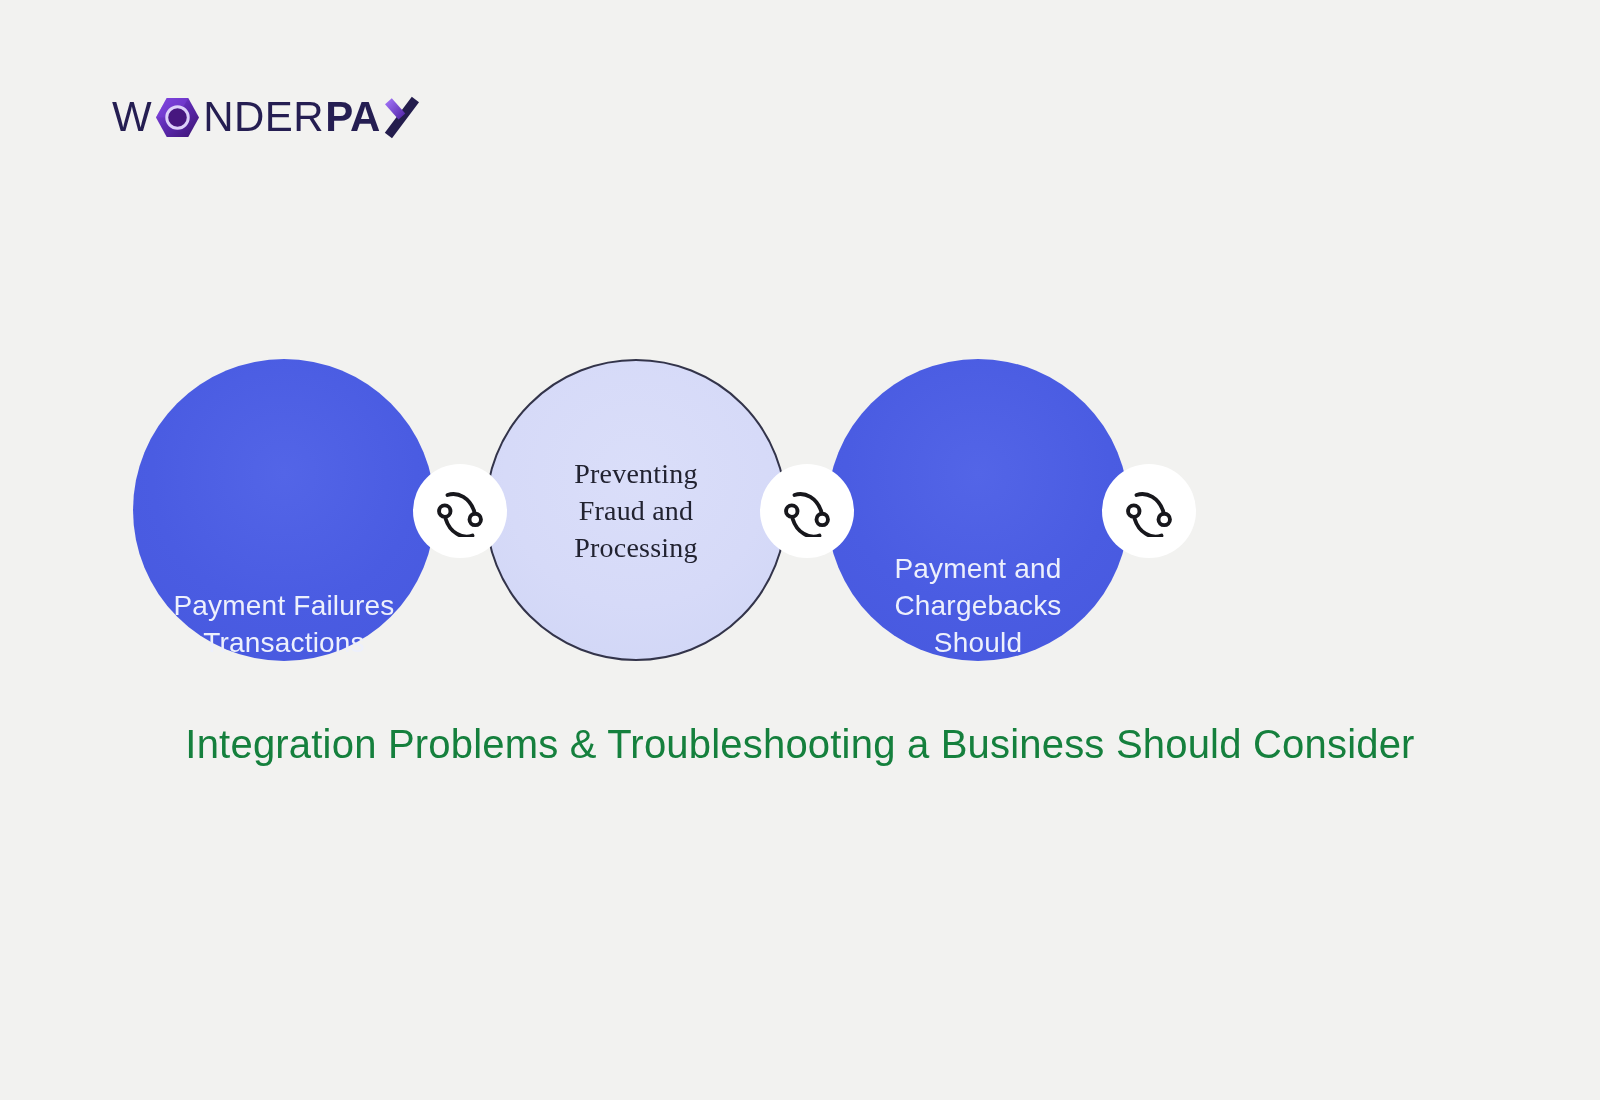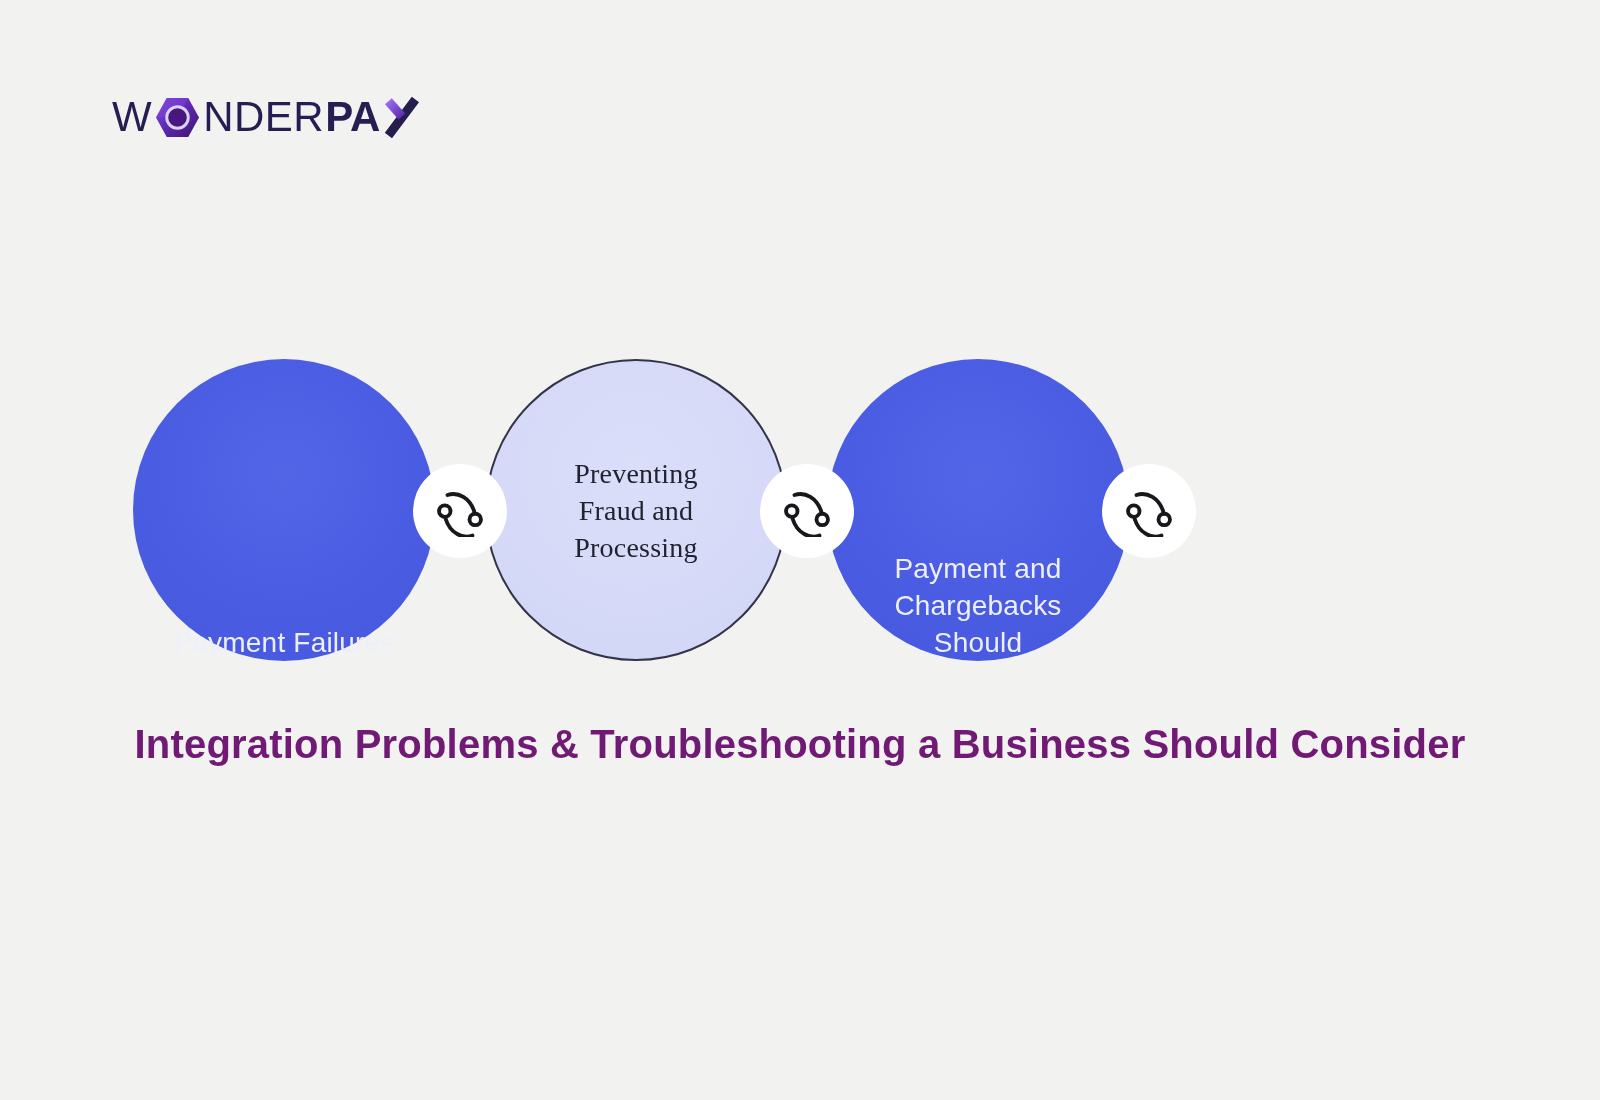--- a/index.html
+++ b/index.html
@@ -109,22 +109,22 @@
   .k3 { left: 1102px; }
 
   
   .title {
     position: absolute;
     left: 0;
     top: 722px;
     width: 1600px;
     text-align: center;
     font-size: 40px;
-    font-weight: 700;
-    color: #701a75;
+    font-weight: 400;
+    color: #15803d;
     letter-spacing: 0.2px;
   }
 </style>
 </head>
 <body>
 
 <div class="canvas">
 
   <div class="logo">
     <span class="lt">W</span>
@@ -151,20 +151,21 @@
         </linearGradient>
       </defs>
       <line x1="36" y1="3" x2="6" y2="43" stroke="#241d4d" stroke-width="10"></line>
       <line x1="6" y1="5" x2="21" y2="22" stroke="url(#yg)" stroke-width="10"></line>
     </svg>
   </div>
 
   <div class="big-circle solid-blue c1">
     <div class="circle-label">
       <div>Payment Failures</div>
+      <div>Transactions</div>
     </div>
   </div>
 
   <div class="big-circle light-outline c2">
     <div class="circle-label">
       <div>Preventing</div>
       <div>Fraud and</div>
       <div>Processing</div>
     </div>
   </div>

